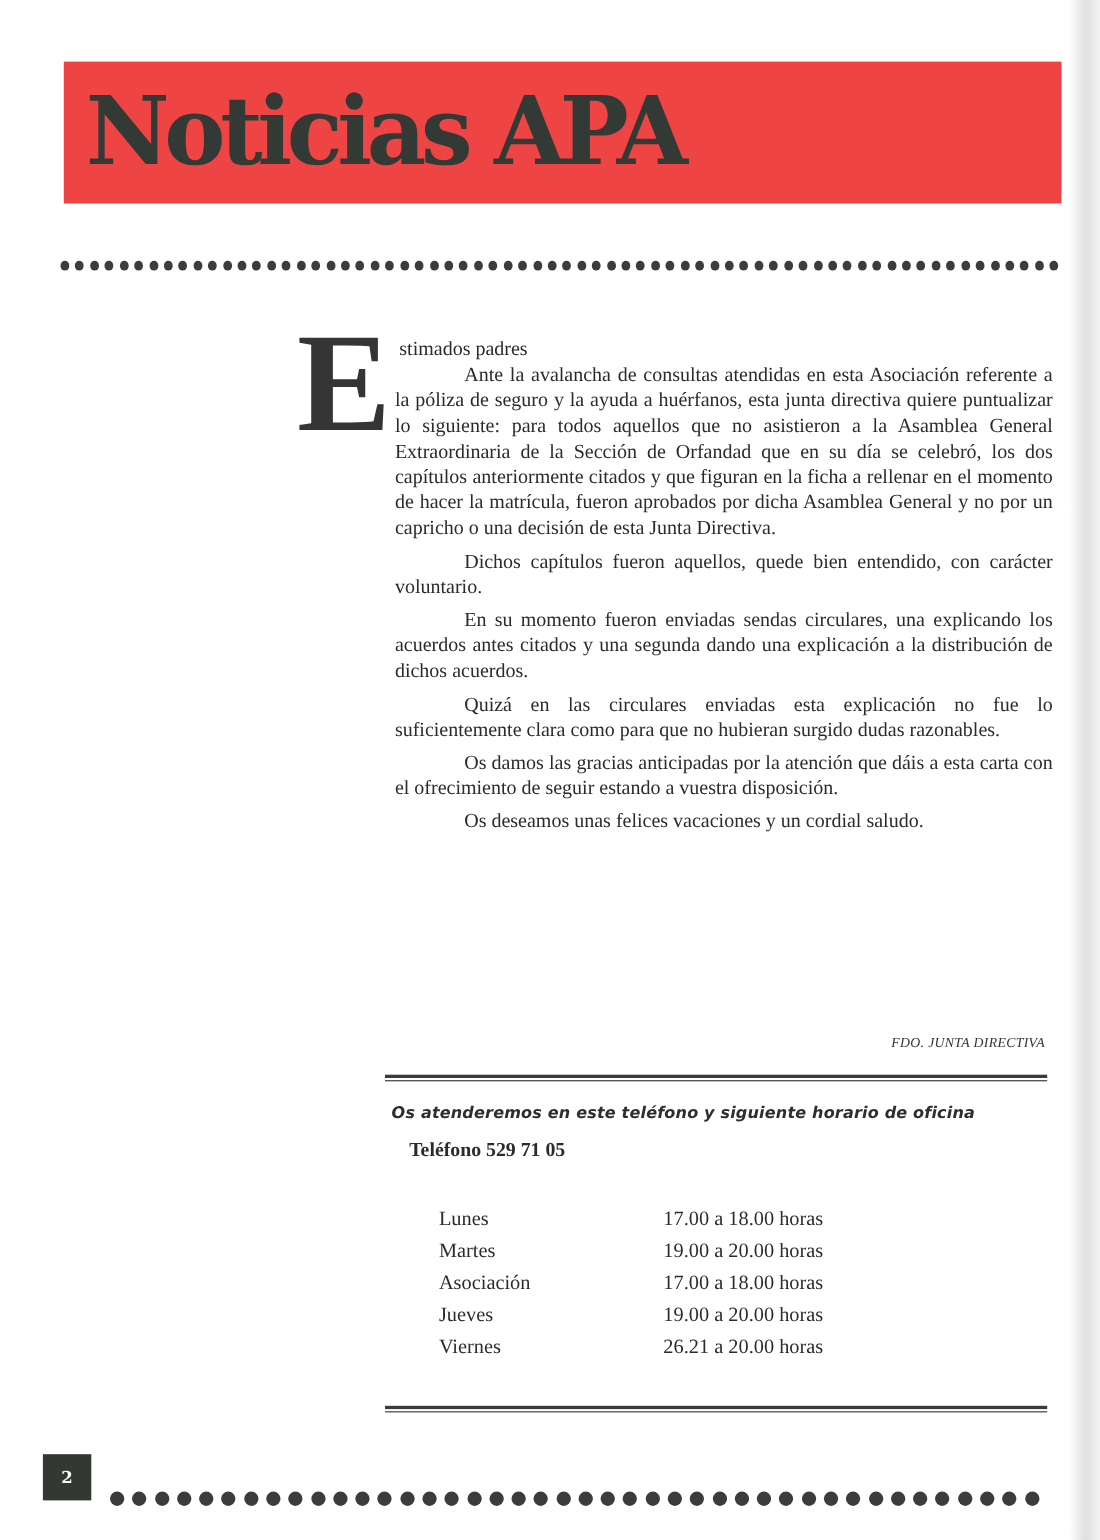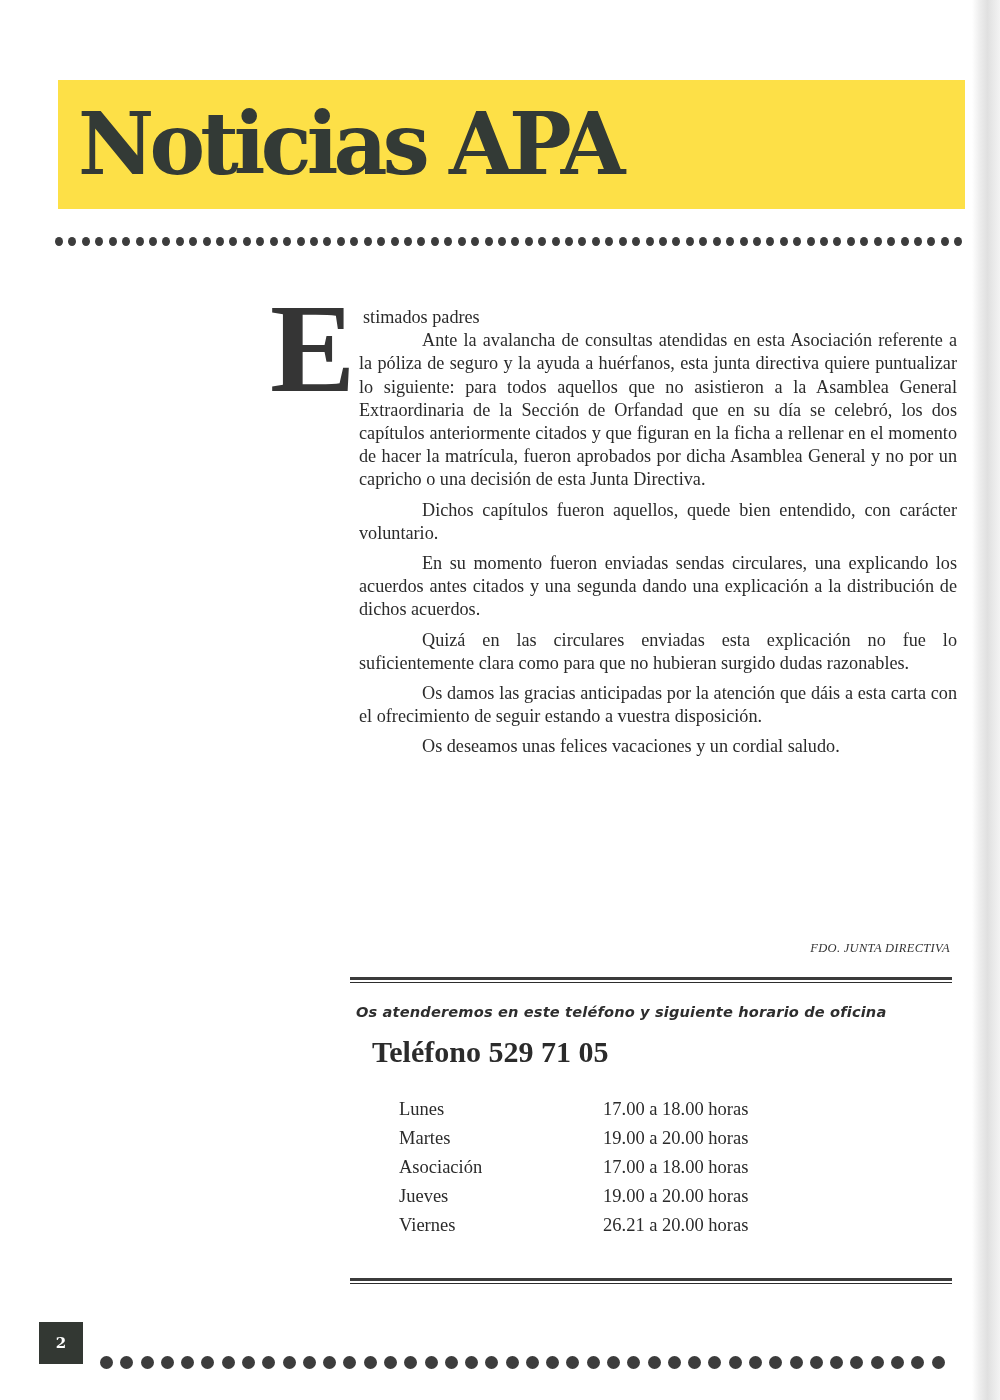--- a/index.html
+++ b/index.html
@@ -7,22 +7,21 @@
     width: 1000px; height: 1400px; position: relative; overflow: hidden;
     background: #ffffff; color: #2a2a2a;
     font-family: "Liberation Serif", "DejaVu Serif", serif;
   }
   .binding-shadow {
     position: absolute; left: 972px; top: 0; width: 28px; height: 1400px;
     background: linear-gradient(to right, #ffffff 0%, #ececec 30%, #e0e0e0 55%, #f3f3f3 100%);
   }
   .banner {
     position: absolute; left: 58px; top: 56px; width: 907px; height: 129px;
-    background: #fde047;
-    margin-top: 24px;
+    background: #ef4444;
   }
   .banner-title {
     position: absolute; left: 20px; top: 4px;
     font-family: "DejaVu Serif", serif; font-weight: bold;
     font-size: 86px; letter-spacing: -5px; line-height: 120px;
     color: #333a36; white-space: nowrap;
     transform: scaleX(0.97); transform-origin: left center;
   }
   .dots {
     position: absolute; display: flex; justify-content: space-between; align-items: center;
@@ -56,21 +55,21 @@
   .rule .thin { height: 1px; background: #2e2e2e; margin-top: 2px; }
   .rule-top { top: 977px; }
   .rule-bottom { top: 1278px; }
   .office-heading {
     position: absolute; left: 356px; top: 1003px;
     font-family: "DejaVu Sans", sans-serif; font-weight: bold; font-style: italic;
     font-size: 14.6px; letter-spacing: 0.15px; color: #2e2e2e; white-space: nowrap;
   }
   .phone {
     position: absolute; left: 372px; top: 1035px;
-    font-size: 30px; font-weight: bold; color: #2b2b2b; white-space: nowrap;
+    font-size: 18px; font-weight: bold; color: #2b2b2b; white-space: nowrap;
   }
   .hours {
     position: absolute; left: 371px; top: 1095px; width: 420px;
     font-size: 18.5px; color: #2b2b2b;
   }
   .hours .row { display: flex; height: 29px; align-items: center; margin-left: 28px; }
   .hours .day { width: 204px; }
   .page-number {
     position: absolute; left: 39px; top: 1322px; width: 44px; height: 42px;
     background: #333833; color: #ffffff;

